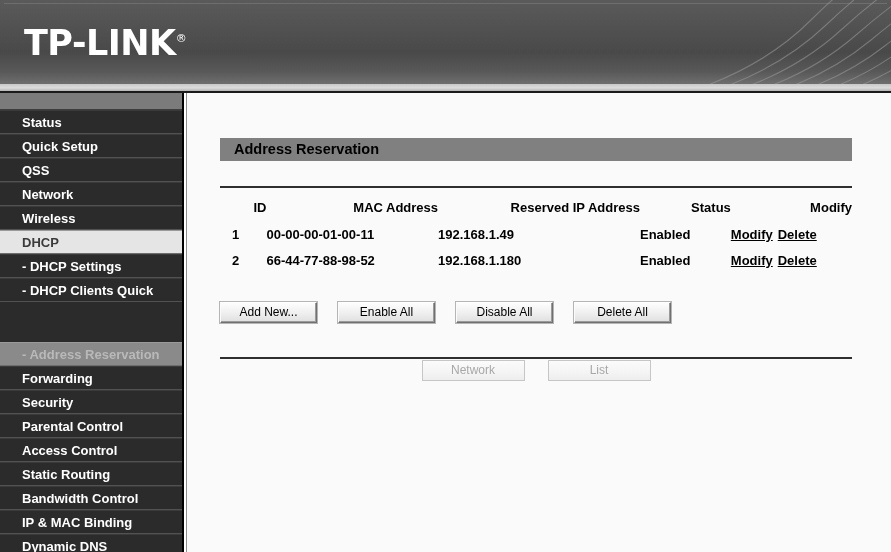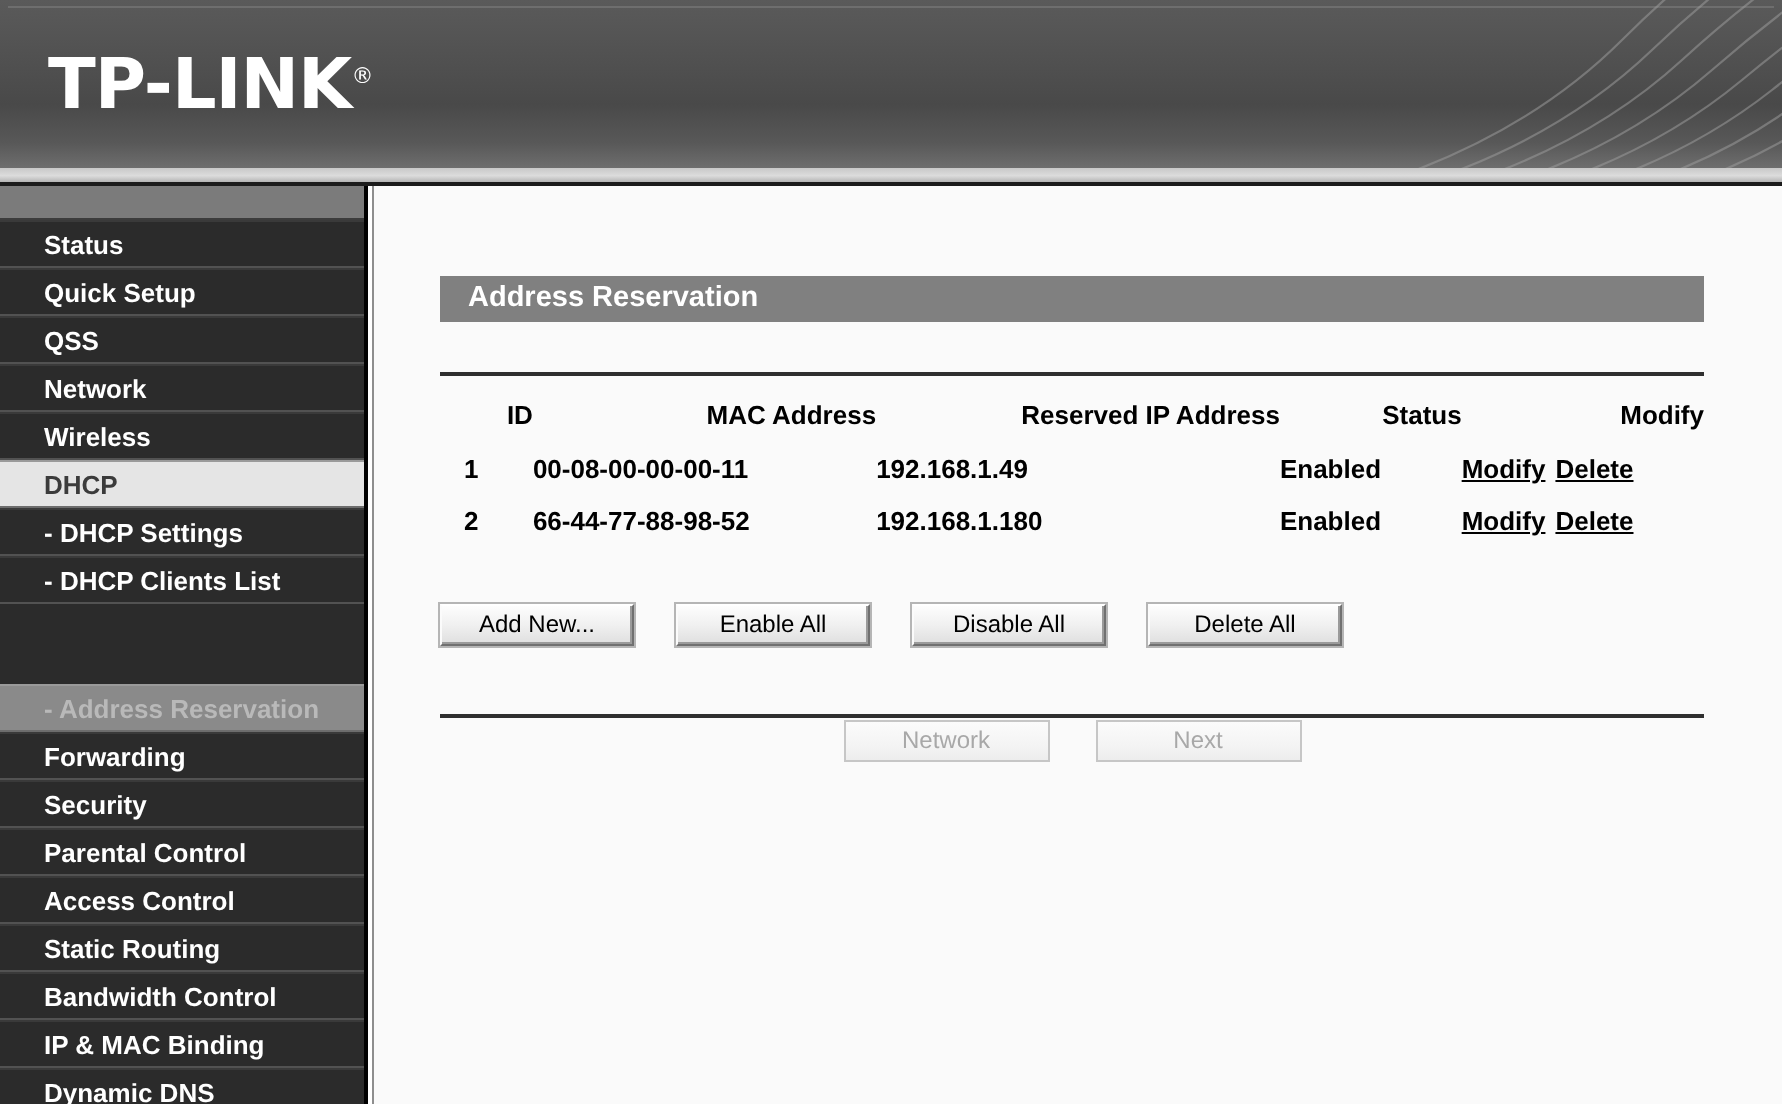--- a/index.html
+++ b/index.html
@@ -132,21 +132,21 @@
     width: 705px; height: 459px;
     background: #fafafa;
     border-left: 1px solid #8e8e8e;
     overflow: hidden;
   }
   .page-title {
     position: absolute;
     top: 45px; left: 33px;
     width: 632px; height: 23px;
     background: #808080;
-    color: #ffffff;
+    color: #000000;
     font-size: 14.5px;
     font-weight: bold;
     line-height: 23px;
     padding-left: 14px;
   }
 
   .hr-top {
     position: absolute;
     top: 93px; left: 33px;
     width: 632px; height: 0;
@@ -263,21 +263,21 @@
   <div class="sidebar">
     <div class="sidebar-cap"></div>
     <div id="nav-list">
         <div class="nav-item">Status</div>
         <div class="nav-item">Quick Setup</div>
         <div class="nav-item">QSS</div>
         <div class="nav-item">Network</div>
         <div class="nav-item">Wireless</div>
         <div class="nav-item expanded">DHCP</div>
         <div class="nav-item sub">- DHCP Settings</div>
-        <div class="nav-item sub">- DHCP Clients List</div>
+        <div class="nav-item sub">- DHCP Clients Quick</div>
         <div class="nav-item sub active">- Address Reservation</div>
         <div class="nav-item">Forwarding</div>
         <div class="nav-item">Security</div>
         <div class="nav-item">Parental Control</div>
         <div class="nav-item">Access Control</div>
         <div class="nav-item">Static Routing</div>
         <div class="nav-item">Bandwidth Control</div>
         <div class="nav-item">IP &amp; MAC Binding</div>
         <div class="nav-item">Dynamic DNS</div>
         <div class="nav-item">System Tools</div>
@@ -297,21 +297,21 @@
           <th class="col-id">ID</th>
           <th class="col-mac">MAC Address</th>
           <th class="col-ip">Reserved IP Address</th>
           <th class="col-stat">Status</th>
           <th class="col-mod">Modify</th>
         </tr>
       </thead>
       <tbody id="table-body">
           <tr>
             <td class="col-id">1</td>
-            <td class="col-mac">00-08-00-00-00-11</td>
+            <td class="col-mac">00-00-00-01-00-11</td>
             <td class="col-ip">192.168.1.49</td>
             <td class="col-stat">Enabled</td>
             <td class="col-mod"><a class="link">Modify</a><a class="link">Delete</a></td>
           </tr>
           <tr>
             <td class="col-id">2</td>
             <td class="col-mac">66-44-77-88-98-52</td>
             <td class="col-ip">192.168.1.180</td>
             <td class="col-stat">Enabled</td>
             <td class="col-mod"><a class="link">Modify</a><a class="link">Delete</a></td>
@@ -323,17 +323,17 @@
       <button class="btn">Add New...</button>
       <button class="btn">Enable All</button>
       <button class="btn">Disable All</button>
       <button class="btn">Delete All</button>
     </div>
 
     <div class="hr-bottom"></div>
 
     <div class="pager-row">
       <button class="btn disabled" disabled="">Network</button>
-      <button class="btn disabled" disabled="">Next</button>
+      <button class="btn disabled" disabled="">List</button>
     </div>
 
   </div>
 </div>
 
 </body></html>

